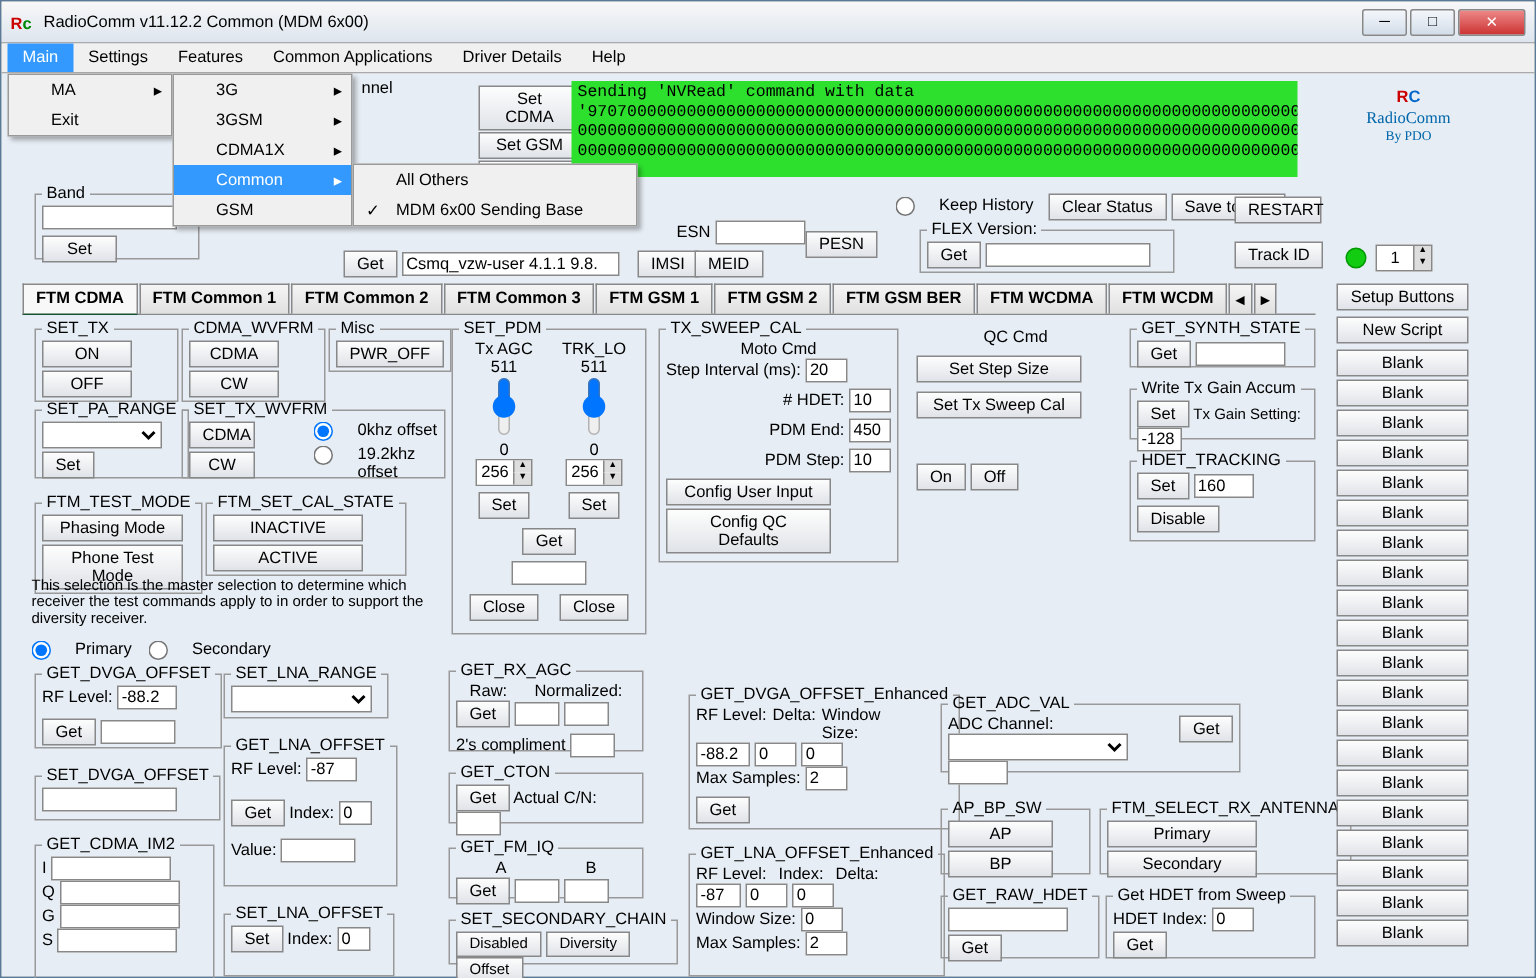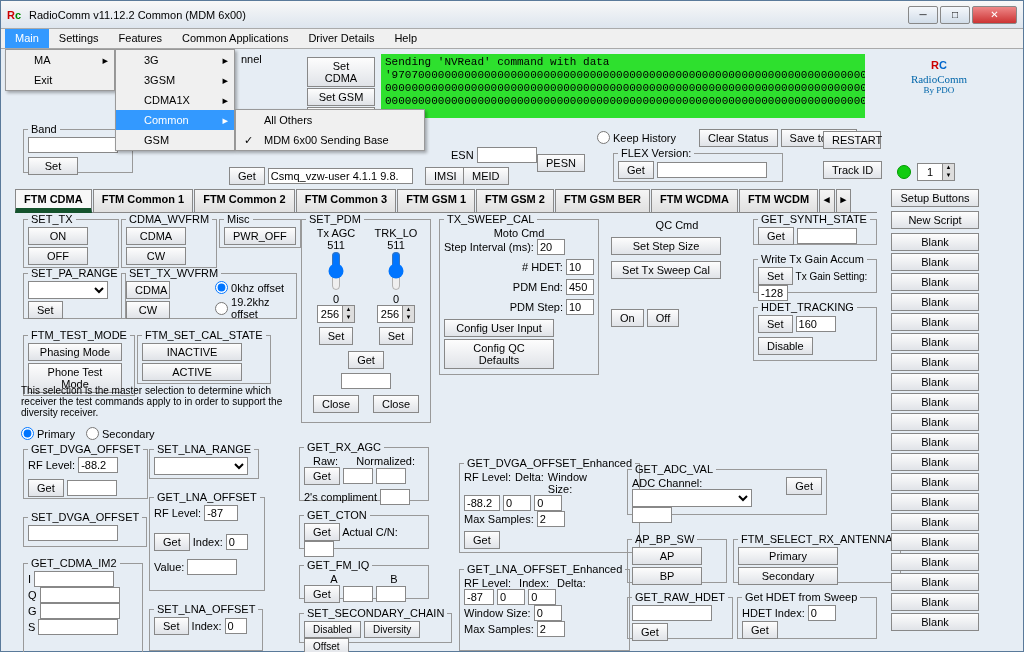--- a/index.html
+++ b/index.html
@@ -21,23 +21,23 @@
 .dditem.hl { background: #3399ff; color: #fff; }
 .dditem .arrow { position: absolute; right: 6px; top: 4px; }
 .dditem .check { position: absolute; left: 8px; top: 4px; }
 fieldset { border: 1px solid #999; margin: 2px; padding: 2px 4px; }
 legend { font-size: 11px; padding: 0 3px; }
 .btn { background: linear-gradient(#fdfdfd, #e0e3e8); border: 1px solid #888; padding: 2px 8px; font-size: 11px; cursor: default; display: inline-block; text-align: center; }
 .txt { border: 1px solid #888; background: #fff; padding: 1px 2px; font-size: 11px; }
 .abs { position: absolute; }
 .tabstrip { display: flex; border-bottom: 1px solid #888; }
 .tab { background: linear-gradient(#f5f5f5, #e0e0e0); border: 1px solid #888; border-bottom: none; padding: 3px 8px; margin-right: 1px; white-space: nowrap; font-weight: bold; }
-.tab.active { background: #f8f8f8; border-bottom: 5px solid #14532d; margin-bottom: -1px; }
+.tab.active { background: #f8f8f8; border-bottom: 1px solid #14532d; margin-bottom: -1px; }
 .greenlog { background: #2ee02e; font-family: 'Courier New', monospace; font-size: 11px; color: #000; padding: 2px 4px; overflow: hidden; white-space: pre; line-height: 13px; }
-.radio { display: inline-flex; align-items: center; gap: 3px; }
+.radio { display: inline-flex; align-items: flex-start; gap: 16px; }
 .slider { writing-mode: vertical-lr; width: 20px; height: 40px; }
 .logo { text-align: center; }
 .logo .rc { font-family: serif; font-size: 16px; font-weight: bold; }
 .logo .rc span:first-child { color: #c00; } .logo .rc span:last-child { color: #06c; }
 .spin { display: inline-flex; border: 1px solid #888; background: #fff; }
 .spin input { border: none; width: 24px; text-align: center; }
 .spin .ud { display: flex; flex-direction: column; }
 .spin .ud div { font-size: 6px; width: 12px; height: 8px; background: #ddd; border-left: 1px solid #888; text-align: center; line-height: 7px; }
 .statusdot { width: 14px; height: 14px; border-radius: 50%; background: #1c1; display: inline-block; border: 1px solid #090; }
 .sel { border: 1px solid #888; background: #fff; height: 18px; }
@@ -76,21 +76,21 @@
       <div class="dditem"><span>CDMA1X</span><span class="arrow">▸</span></div>
       <div class="dditem hl"><span>Common</span><span class="arrow">▸</span></div>
       <div class="dditem"><span>GSM</span></div>
     </div>
     <div class="ddmenu abs" style="left:234px; top:60px; width:190px;">
       <div class="dditem">All Others</div>
       <div class="dditem"><span class="check">✓</span><span>MDM 6x00 Sending Base</span></div>
     </div>
 
     <div class="abs" style="left:240px; top:4px;">nnel</div>
-    <div class="abs" style="left:306px; top:8px; display:flex; flex-direction:column; gap:1px;">
+    <div class="abs" style="left:318px; top:8px; display:flex; flex-direction:column; gap:1px;">
       <div class="btn" style="width:68px">Set CDMA</div>
       <div class="btn" style="width:68px">Set GSM</div>
       <div class="btn" style="width:68px">Set WCDMA</div>
     </div>
     <div class="greenlog abs" style="left:380px; top:5px; width:484px; height:64px;">Sending 'NVRead' command with data
 '9707000000000000000000000000000000000000000000000000000000000000000000000000000000000000000
 0000000000000000000000000000000000000000000000000000000000000000000000000000000000000000000
 0000000000000000000000000000000000000000000000000000000000000000000000000000000'  to the</div>
 
     <fieldset class="abs" style="left:20px; top:72px; width:110px; height:50px;">

